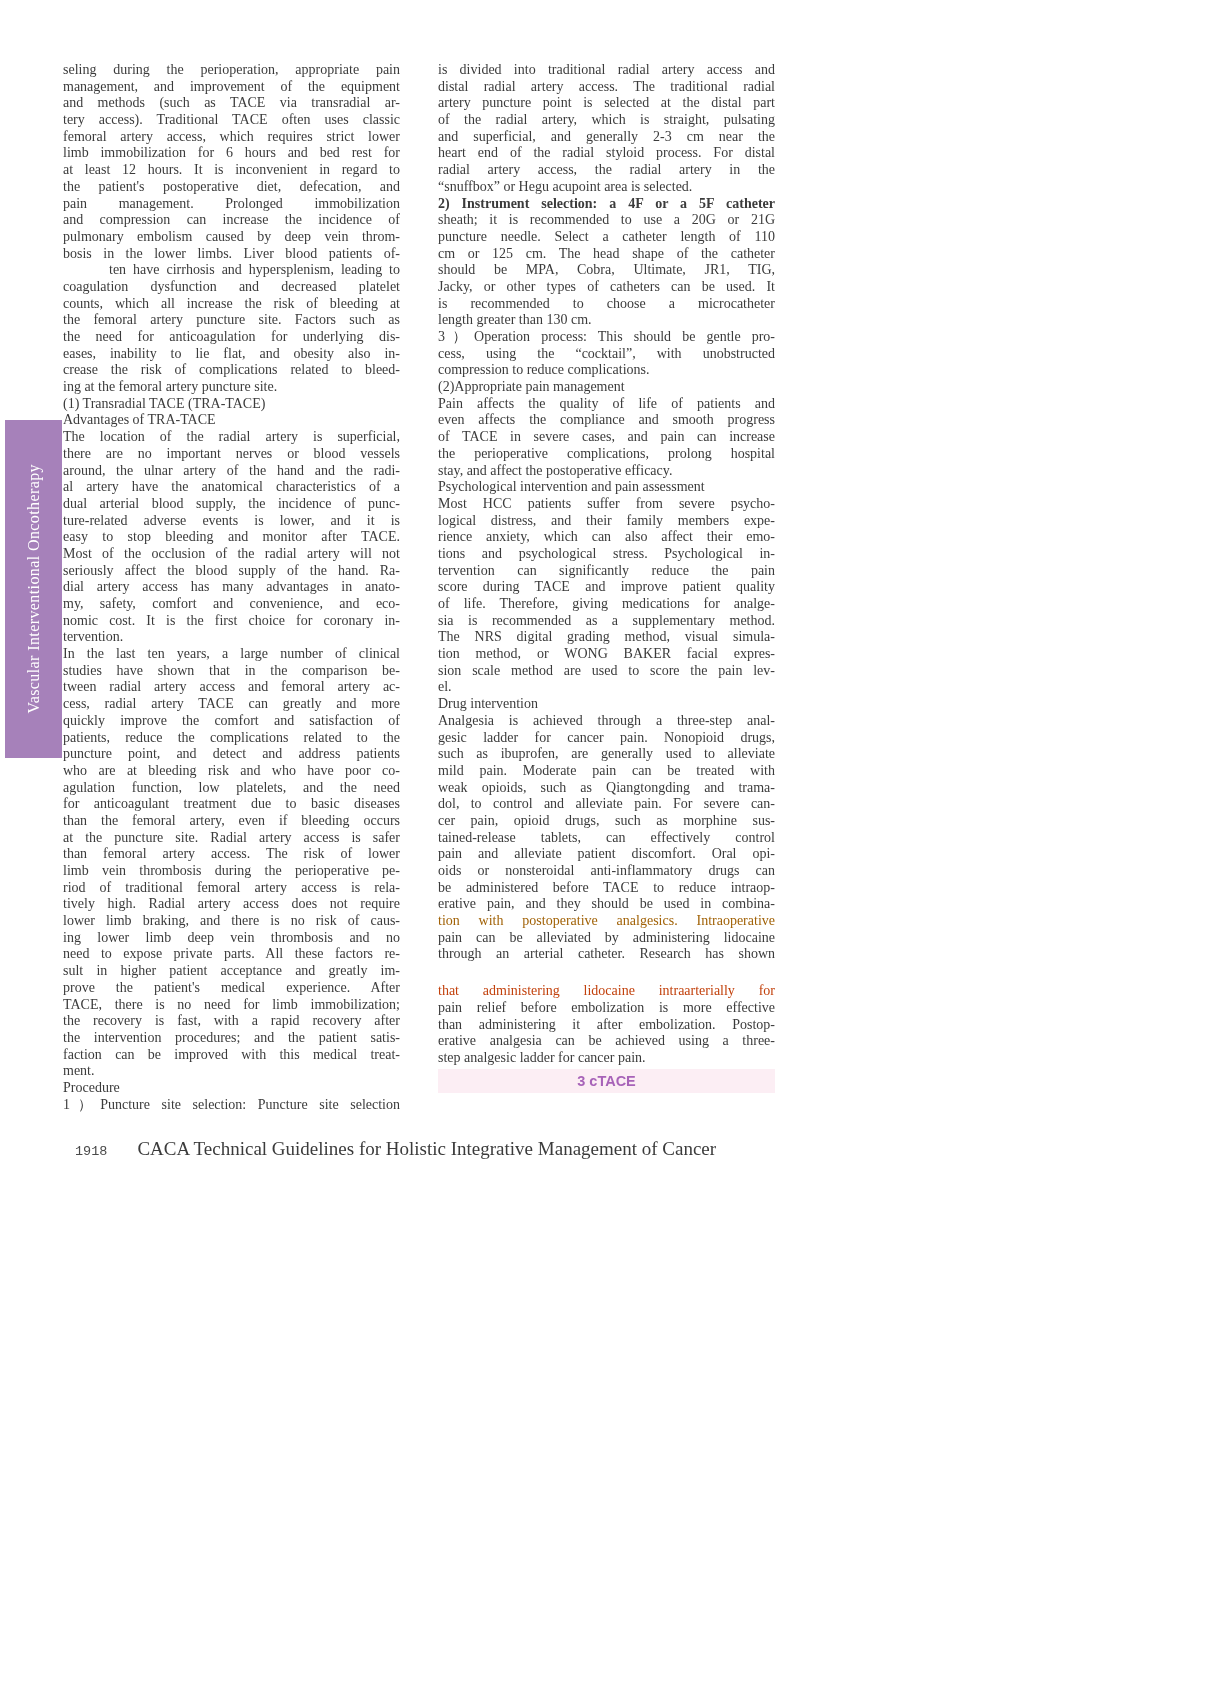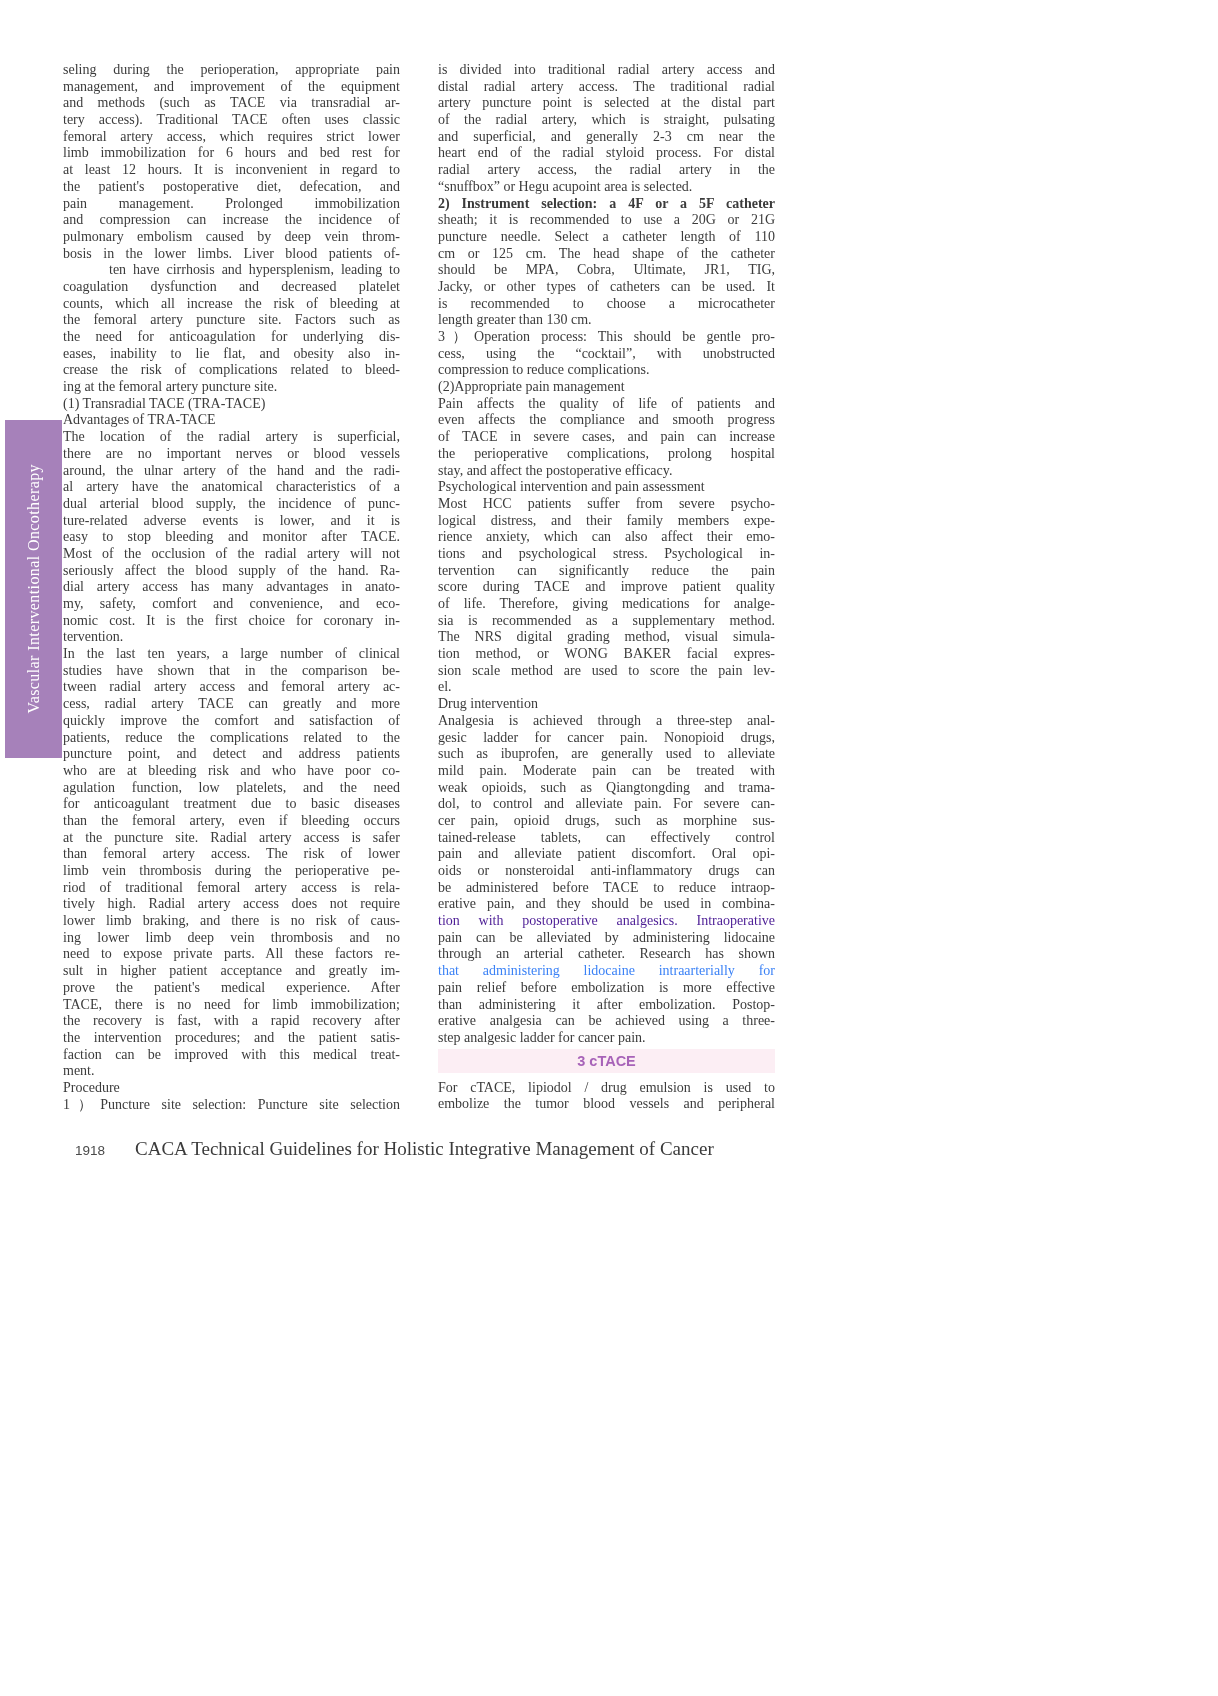--- a/index.html
+++ b/index.html
@@ -63,21 +63,21 @@
     font-size: 14.5px;
     color: #a763b8;
   }
   .footer {
     position: absolute;
     left: 75px;
     top: 1138px;
     white-space: nowrap;
   }
   .pageno {
-    font-family: Liberation Sans, sans-serif;
+    font-family: Liberation Mono, monospace;
     font-size: 13.5px;
     color: #4a4a4a;
   }
   .ftitle {
     font-family: "Liberation Serif", serif;
     font-size: 19px;
     color: #3b3b3b;
     margin-left: 26px;
   }
 </style>
@@ -202,36 +202,32 @@
         <div class="ln" style="color: rgb(59, 59, 59);">such as ibuprofen, are generally used to alleviate</div>
         <div class="ln" style="color: rgb(59, 59, 59);">mild pain. Moderate pain can be treated with</div>
         <div class="ln" style="color: rgb(59, 59, 59);">weak opioids, such as Qiangtongding and trama-</div>
         <div class="ln" style="color: rgb(59, 59, 59);">dol, to control and alleviate pain. For severe can-</div>
         <div class="ln" style="color: rgb(59, 59, 59);">cer pain, opioid drugs, such as morphine sus-</div>
         <div class="ln" style="color: rgb(59, 59, 59);">tained-release tablets, can effectively control</div>
         <div class="ln" style="color: rgb(59, 59, 59);">pain and alleviate patient discomfort. Oral opi-</div>
         <div class="ln" style="color: rgb(59, 59, 59);">oids or nonsteroidal anti-inflammatory drugs can</div>
         <div class="ln" style="color: rgb(59, 59, 59);">be administered before TACE to reduce intraop-</div>
         <div class="ln" style="color: rgb(59, 59, 59);">erative pain, and they should be used in combina-</div>
-        <div class="ln" style="color: #4c1d95;">tion with postoperative analgesics. Intraoperative</div>
+        <div class="ln" style="color: #a16207;">tion with postoperative analgesics. Intraoperative</div>
         <div class="ln" style="color: rgb(59, 59, 59);">pain can be alleviated by administering lidocaine</div>
         <div class="ln" style="color: rgb(59, 59, 59);">through an arterial catheter. Research has shown</div>
-        <div class="ln" style="color: #3b82f6;">that administering lidocaine intraarterially for</div>
+        <div class="ln" style="color: #c2410c; margin-top: 20px;">that administering lidocaine intraarterially for</div>
         <div class="ln" style="color: rgb(59, 59, 59);">pain relief before embolization is more effective</div>
         <div class="ln" style="color: rgb(59, 59, 59);">than administering it after embolization. Postop-</div>
         <div class="ln" style="color: rgb(59, 59, 59);">erative analgesia can be achieved using a three-</div>
         <div class="ln end" style="color: rgb(59, 59, 59);">step analgesic ladder for cancer pain.</div>
       </div>
     <div class="section-band" style="background: rgb(252, 238, 244);">
       <span class="section-label" style="color: rgb(167, 99, 184);">3 cTACE</span>
     </div>
-    <div id="col-right-bottom">
-        <div class="ln" style="color: rgb(59, 59, 59);">For cTACE, lipiodol / drug emulsion is used to</div>
-        <div class="ln" style="color: rgb(59, 59, 59);">embolize the tumor blood vessels and peripheral</div>
-      </div>
   </div>
 
   <div class="footer">
     <span class="pageno">1918</span>
     <span class="ftitle">CACA Technical Guidelines for Holistic Integrative Management of Cancer</span>
   </div>
 
 </div>
 
 </body></html>

